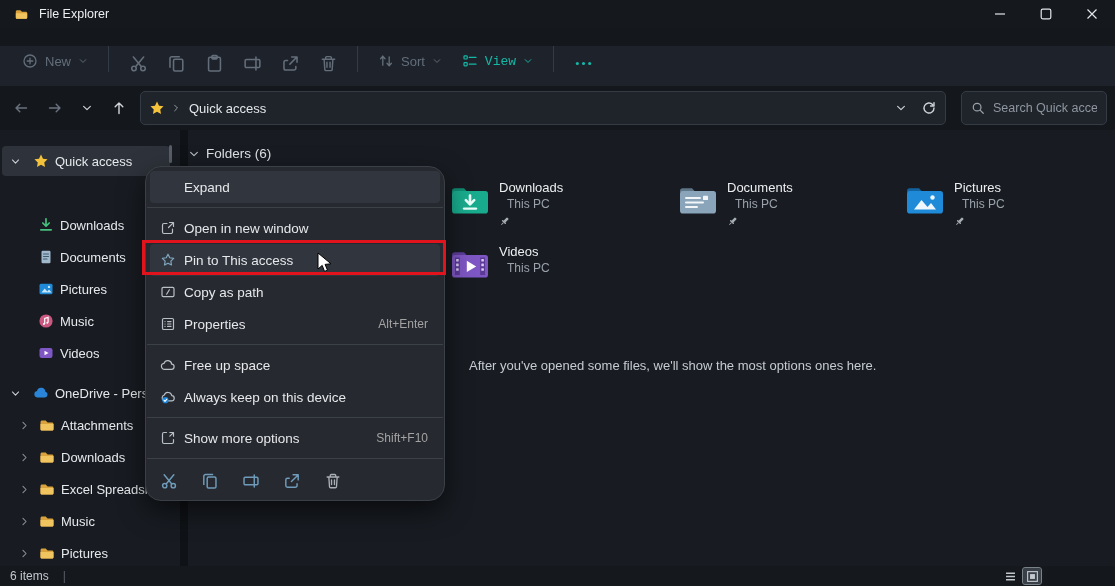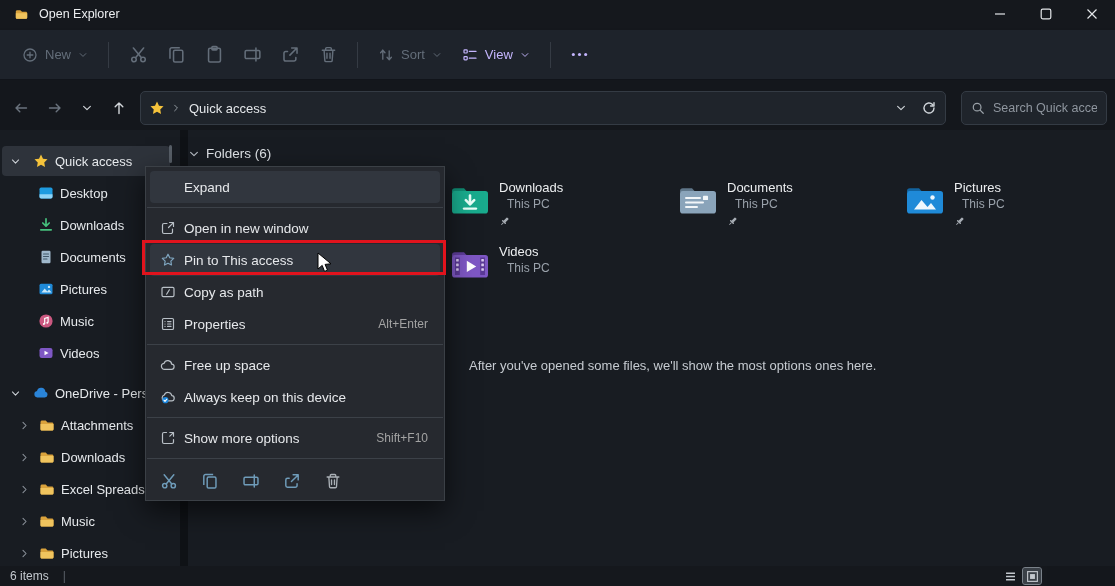--- a/index.html
+++ b/index.html
@@ -15,25 +15,25 @@
   .ic { width:16px; height:16px; }
 
   
   #titlebar { left:0; top:0; width:1115px; height:28px; display:flex; align-items:center; background:#15181d; }
   #titlebar .app-ic { margin-left:13px; width:17px; height:14px; }
   #titlebar .title { margin-left:9px; font-size:12.5px; color:#eceef0; }
   #win-controls { margin-left:auto; display:flex; height:28px; }
   .win-btn { width:46px; height:28px; display:flex; align-items:center; justify-content:center; color:#e3e6e9; }
 
   
-  #toolbar { left:0; top:30px; width:1115px; height:50px; background:#1e232b; border-bottom:1px solid #11141a;
-             display:flex; align-items:center; padding:0 12px; }
+  #toolbar { left:0; top:46px; width:1115px; height:50px; background:#1e232b; border-bottom:1px solid #11141a;
+             display:flex; align-items:flex-start; padding:0 12px; }
   .tb-btn { display:flex; align-items:center; gap:7px; padding:7px 10px; border-radius:5px; }
   .tb-dim { color:#646e7a; }
-  .tb-lit { color:#c4b5fd; }
+  .tb-lit { color:#14b8a6;font-family:Liberation Mono, monospace; }
   .tb-sep { width:1px; height:26px; background:#353b44; margin:0 10px; }
   .tb-ico { width:38px; height:34px; display:flex; align-items:center; justify-content:center; }
   .tb-ico svg { width:19px; height:19px; }
   .tb-label { font-size:13px; }
   .chev8 { width:10px; height:10px; }
 
   
   #addr-row { left:0; top:86px; width:1115px; height:44px; background:#14171c; display:flex; align-items:center; }
   .nav-btn { width:30px; height:30px; display:flex; align-items:center; justify-content:center; border-radius:5px; }
   .nav-btn svg { width:16px; height:16px; }
@@ -70,21 +70,21 @@
   .tile { position:absolute; width:215px; height:56px; display:flex; }
   .tile-ic { width:40px; height:32px; margin-top:4px; }
   .tile-txt { margin-left:9px; display:flex; flex-direction:column; }
   .tile-name { font-size:13px; color:#eceef0; line-height:16px; }
   .tile-sub { font-size:12px; color:#9aa2ab; line-height:16px;margin-left:8px; }
   .tile-pin { width:11px; height:11px; margin-top:4px; }
   #empty-hint { left:469px; top:358px; font-size:13px; color:#c6cbd1; }
 
   
   #ctx-menu { left:145px; top:166px; width:300px; background:#26292f; border:1px solid #3b4046;
-              border-radius:0; box-shadow:0 10px 26px rgba(0,0,0,.6); z-index:50; padding:4px 0; }
+              border-radius:16px; box-shadow:0 10px 26px rgba(0,0,0,.6); z-index:50; padding:4px 0; }
   .mi { position:relative; height:32px; margin:0 4px; border-radius:4px; display:flex; align-items:center;
         padding:0 12px 0 34px; font-size:13.5px; color:#e6e8eb; }
   .mi.hov { background:#31363e; }
   .mi .mico { position:absolute; left:10px; width:16px; height:16px; color:#b9c0c7; }
   .mi .mico.steel { color:#7fa6c0; }
   .mi .short { margin-left:auto; font-size:12px; color:#a3a3a3; }
   .msep { height:1px; background:#3c4148; margin:4px 1px; }
   #ctx-actions { display:flex; align-items:center; gap:23px; padding:9px 14px 6px 14px; }
   #ctx-actions svg { width:18px; height:18px; }
   .qa-steel { color:#6f9cba; } .qa-gray { color:#aab0b6; }
@@ -252,21 +252,21 @@
           <rect x="5.6" y="7.6" width="0.9" height="3.4" rx="0.45"></rect>
         </g>
       </symbol>
   </defs>
 </svg>
 
 <div id="titlebar" class="abs">
   <svg class="app-ic" viewBox="0 0 16 16">
       <use href="#i-folder-gold"></use>
     </svg>
-  <span class="title">Open Explorer</span>
+  <span class="title">File Explorer</span>
   <div id="win-controls">
     <div class="win-btn">
         <svg class="ic">
           <use href="#i-min"></use>
         </svg>
       </div>
     <div class="win-btn">
         <svg class="ic">
           <use href="#i-max"></use>
         </svg>
@@ -401,27 +401,20 @@
 
 <div id="sidebar" class="abs">
   <div class="side-row lv0 sel" style="top:16px">
     <svg class="chev">
         <use href="#i-chev-down"></use>
       </svg>
     <svg class="mini">
         <use href="#i-star-fill"></use>
       </svg>
     <span class="lbl">Quick access</span>
-  </div>
-  <div class="side-row lv1" style="top:48px">
-    <svg class="mini" viewBox="0 0 16 16">
-        <rect x="1.5" y="2.6" width="13" height="10.8" rx="1.6" fill="#1e9be0"></rect>
-        <path d="M1.5 9.2h13v2.6a1.6 1.6 0 0 1-1.6 1.6H3.1a1.6 1.6 0 0 1-1.6-1.6z" fill="#8fd4f7"></path>
-      </svg>
-    <span class="lbl">Desktop</span>
   </div>
   <div class="side-row lv1" style="top:80px">
     <svg class="mini" viewBox="0 0 16 16">
         <g fill="none" stroke="#45c07c" stroke-width="1.7" stroke-linecap="round" stroke-linejoin="round">
           <path d="M8 1.8v7.2M4.8 6L8 9.2 11.2 6"></path>
           <path d="M2.8 12.8h10.4"></path>
         </g>
       </svg>
     <span class="lbl">Downloads</span>
   </div>

